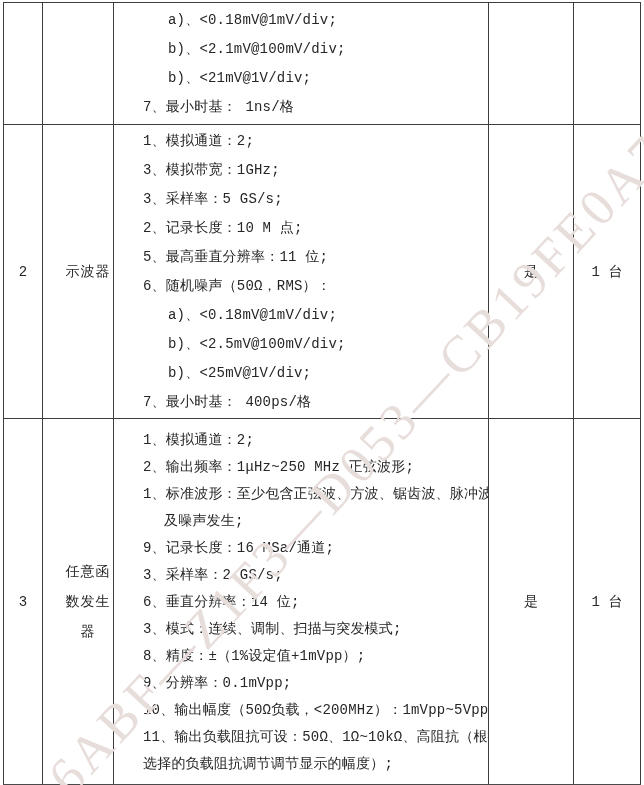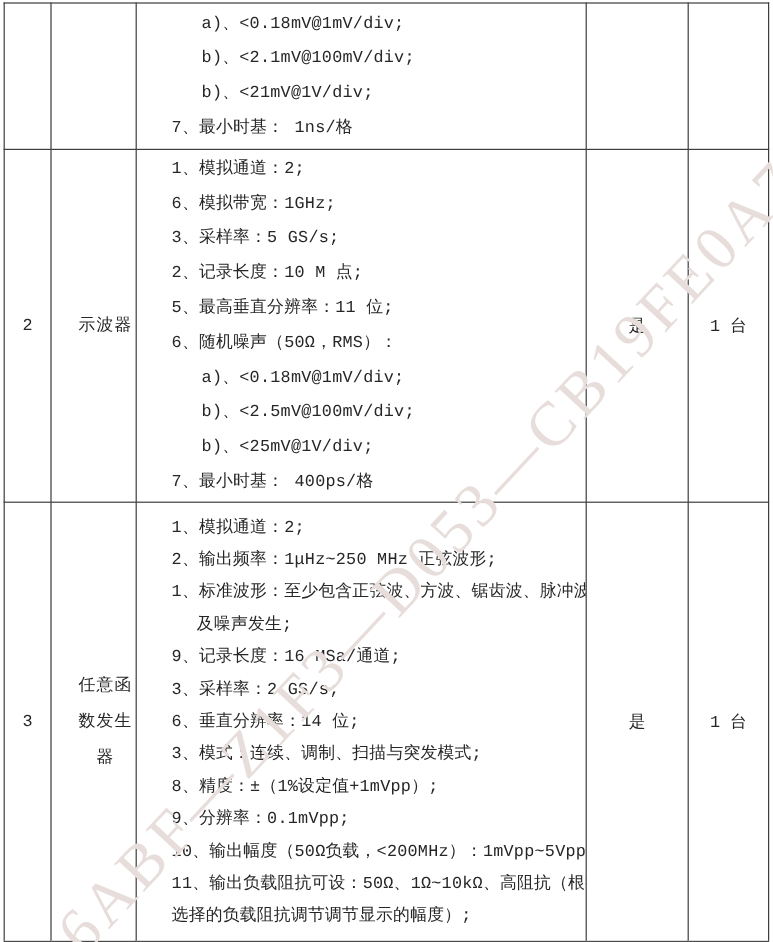--- a/index.html
+++ b/index.html
@@ -74,21 +74,21 @@
             <div></div>
           </td>
         </tr>
         <tr class="row2">
           <td class="col-num">
             <div>2</div>
           </td>
           <td class="col-name"><div class="name-text">示波器</div></td>
           <td class="col-spec">
             <div class="spec-line">1、模拟通道：2;</div>
-            <div class="spec-line">6、模拟带宽：1GHz;</div>
+            <div class="spec-line">3、模拟带宽：1GHz;</div>
             <div class="spec-line">3、采样率：5 GS/s;</div>
             <div class="spec-line">2、记录长度：10 M 点;</div>
             <div class="spec-line">5、最高垂直分辨率：11 位;</div>
             <div class="spec-line">6、随机噪声（50Ω，RMS）：</div>
             <div class="spec-line indent">a)、&lt;0.18mV@1mV/div;</div>
             <div class="spec-line indent">b)、&lt;2.5mV@100mV/div;</div>
             <div class="spec-line indent">b)、&lt;25mV@1V/div;</div>
             <div class="spec-line">7、最小时基： 400ps/格</div>
           </td>
           <td class="col-comp">

